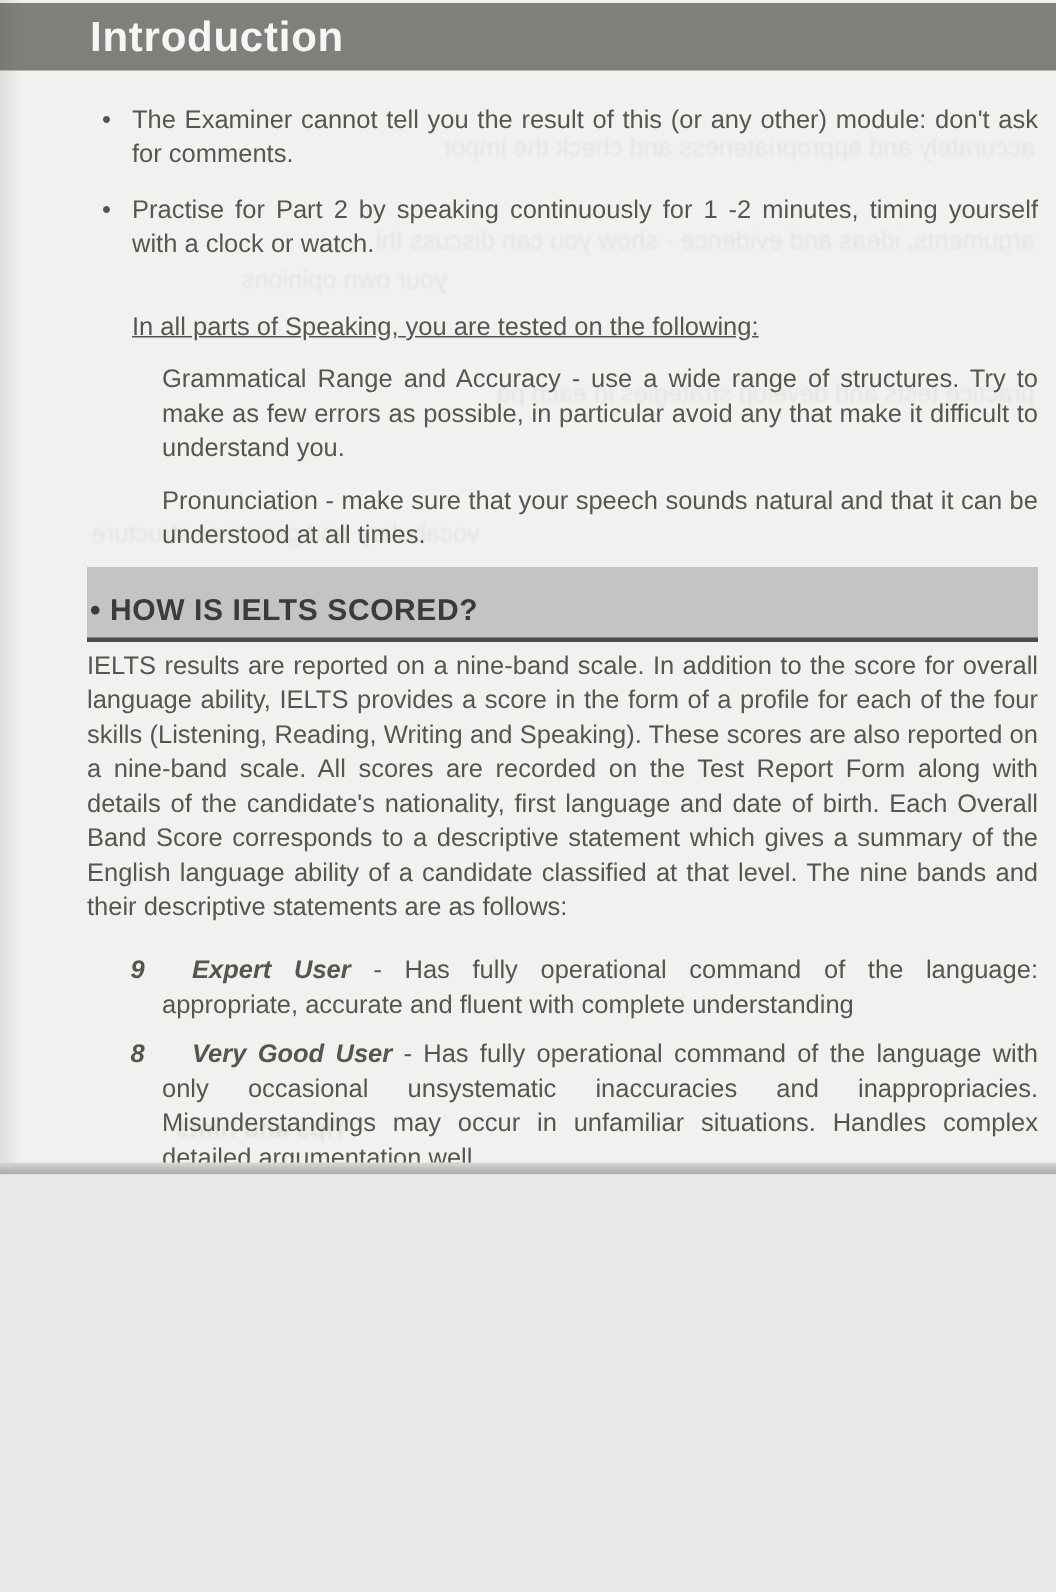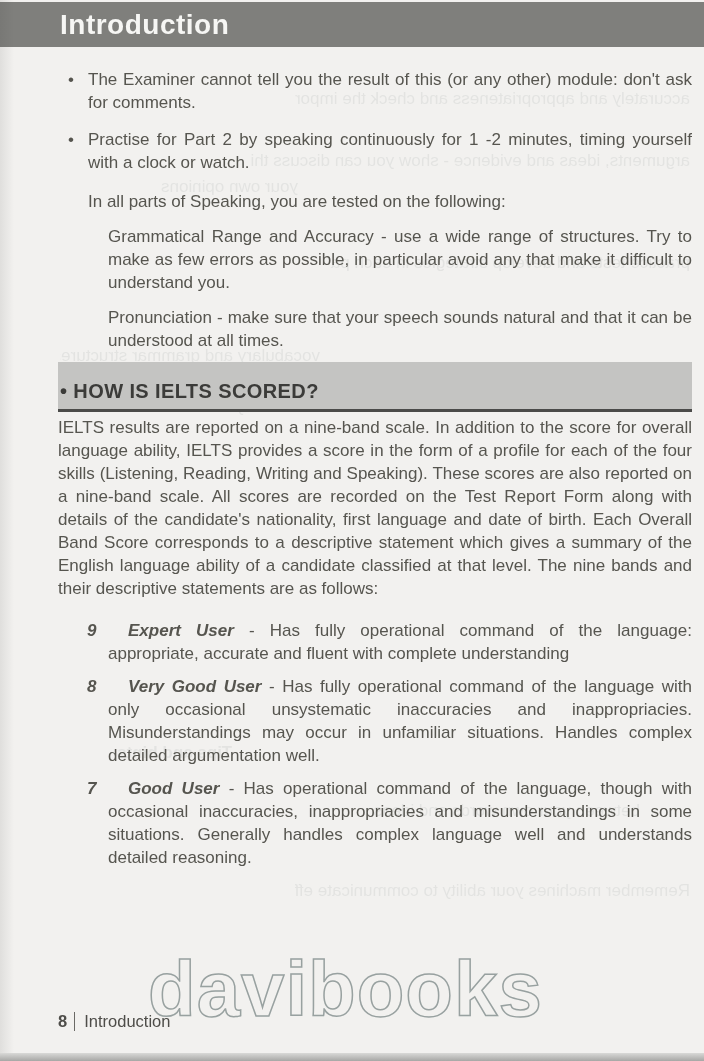--- a/index.html
+++ b/index.html
@@ -1,18 +1,18 @@
 <!DOCTYPE html>
 <html><head>
 <meta charset="utf-8">
 <style>
   html,body{margin:0;padding:0;background:#e8e8e6;}
   .page{
     position:relative;
-    width:704px;height:1061px;
+    width:704px;height:783px;
     background:#f2f1ef;
     font-family:"Liberation Sans", sans-serif;
     color:#56554f;
     overflow:hidden;
   }
   
   .top-bar{
     position:absolute;left:0;top:2px;width:704px;height:45px;
     background:#7f7f7c;
     display:flex;align-items:center;
@@ -25,21 +25,21 @@
   }
   
   .content{
     position:absolute;left:58px;top:68px;width:634px;
     font-size:17px;line-height:23px;
     text-align:justify;
   }
   .bullet-item{display:flex;margin-bottom:14px;}
   .bullet-item .dot{width:30px;flex:0 0 30px;padding-left:10px;box-sizing:border-box;}
   .bullet-item .btxt{flex:1;text-align:justify;}
-  .intro-line{margin:16px 0 12px 30px;}
+  .intro-line{margin:32px 0 12px 30px;text-decoration:underline;}
   .criterion{margin:0 0 12px 50px;text-align:justify;}
   .criterion.last{margin-bottom:0;}
   
   .section-bar{
     margin-top:10px;
     height:47px;
     background:#c4c4c2;
     border-bottom:3px solid #4b4b49;
     display:flex;align-items:flex-end;
     box-sizing:content-box;

